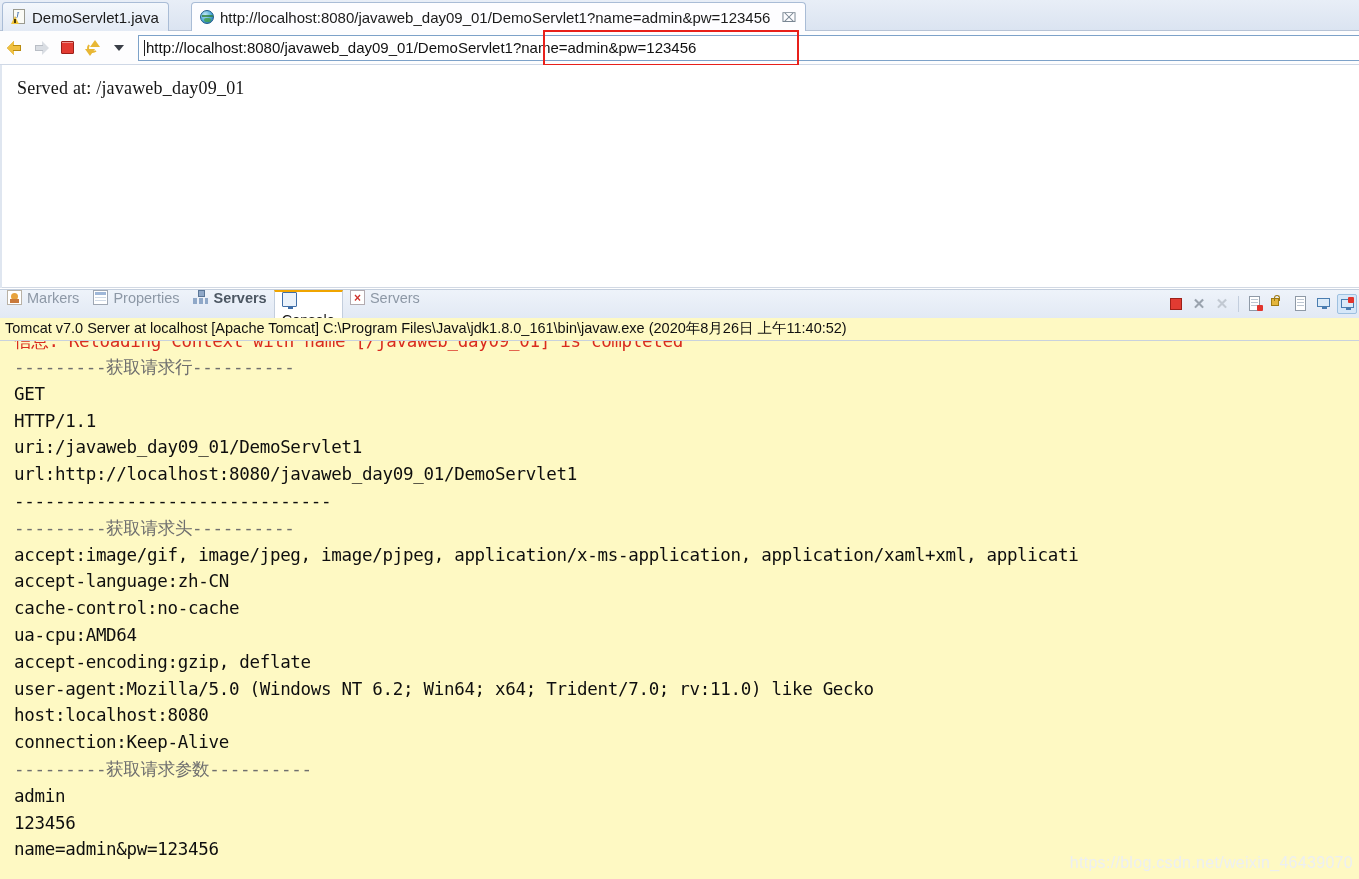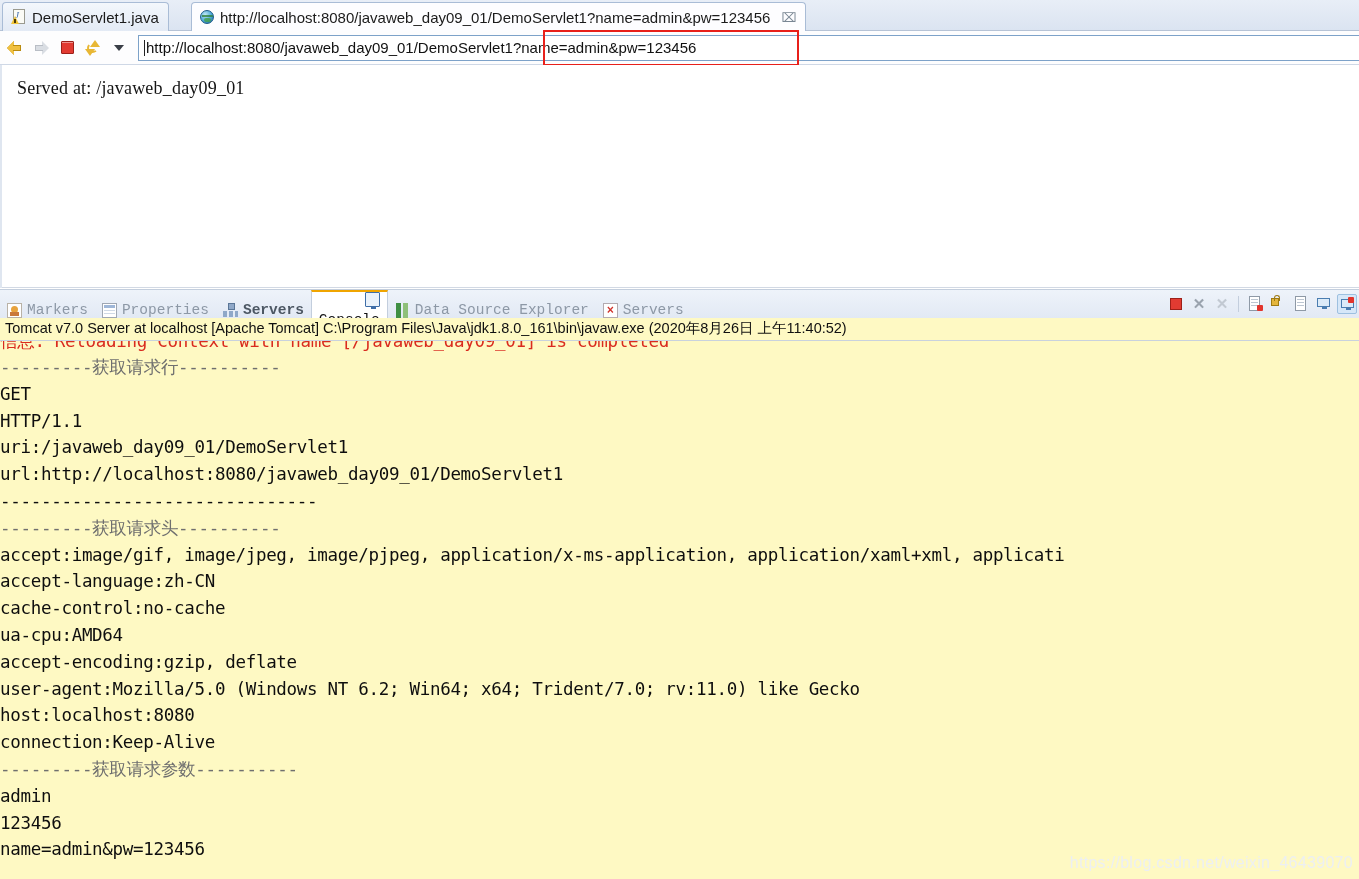--- a/index.html
+++ b/index.html
@@ -158,23 +158,23 @@
   }
 
   
   .view-tabbar {
     position: absolute; left: 0; top: 289px; width: 1359px; height: 29px;
     background: linear-gradient(to bottom,#eef3fa 0%, #e2e9f4 100%);
     border-top: 1px solid #c3cedd;
     display: flex; align-items: stretch;
   }
   .vtab {
-    display: flex; align-items: flex-end; gap: 5px;
+    display: flex; align-items: flex-start; gap: 5px;
     padding: 0 7px; font-size: 14.5px; color: #8d98a6;
-    white-space: nowrap; position: relative; font-family: Liberation Mono, monospace;
+    white-space: nowrap; position: relative;
   }
   .vtab.bold { color: #4c5763; font-weight: bold; }
   .vtab.active {
     background: #ffffff; color: #121212;
     border-left: 1px solid #c3cedd; border-right: 1px solid #c3cedd;
     border-top: 2px solid #f0a500;
     flex-direction: column;
   }
   .vtab .x { color: #9aa4b0; font-size: 12px; margin-left: 4px; }
 
@@ -265,21 +265,21 @@
   .console-header {
     font-size: 14.5px; color: #101010; padding: 1px 0 0 5px;
     white-space: nowrap; font-family: "Liberation Sans", sans-serif;
   }
   .console-sep {
     height: 1px; background: #c9d2de; margin-top: 2px;
   }
   .console-body {
     font-family: "DejaVu Sans Mono", monospace;
     font-size: 17.5px; line-height: 26.8px; color: #0e0e0e;
-    white-space: pre; letter-spacing: -0.3px;
+    white-space: pre; letter-spacing: -0.3px; margin-left: 14px;
   }
   .cl-red { color: #d92b1f; }
   .cl-clip {
     height: 13px; overflow: hidden; position: relative;
   }
   .cl-clip .inner { position: relative; top: -13px; }
   .cl-cn { color: #6f6f6f; }
 
   .watermark {
     position: absolute; right: 6px; bottom: 7px;
@@ -363,24 +363,20 @@
     <div class="vtab bold">
       <span class="vi servers"></span>
       <span>Servers</span>
     </div>
     <div class="vtab active">
       <span class="vi console"></span>
       <span>Console</span>
       <span class="x">⌧</span>
     </div>
     <div class="vtab">
-      <span class="vi dse"></span>
-      <span>Data Source Explorer</span>
-    </div>
-    <div class="vtab">
       <span class="vi problems"></span>
       <span>Servers</span>
     </div>
   </div>
 
   <div class="view-toolbar">
     <div class="vtb">
         <span class="sq"></span>
       </div>
     <div class="vtb">

